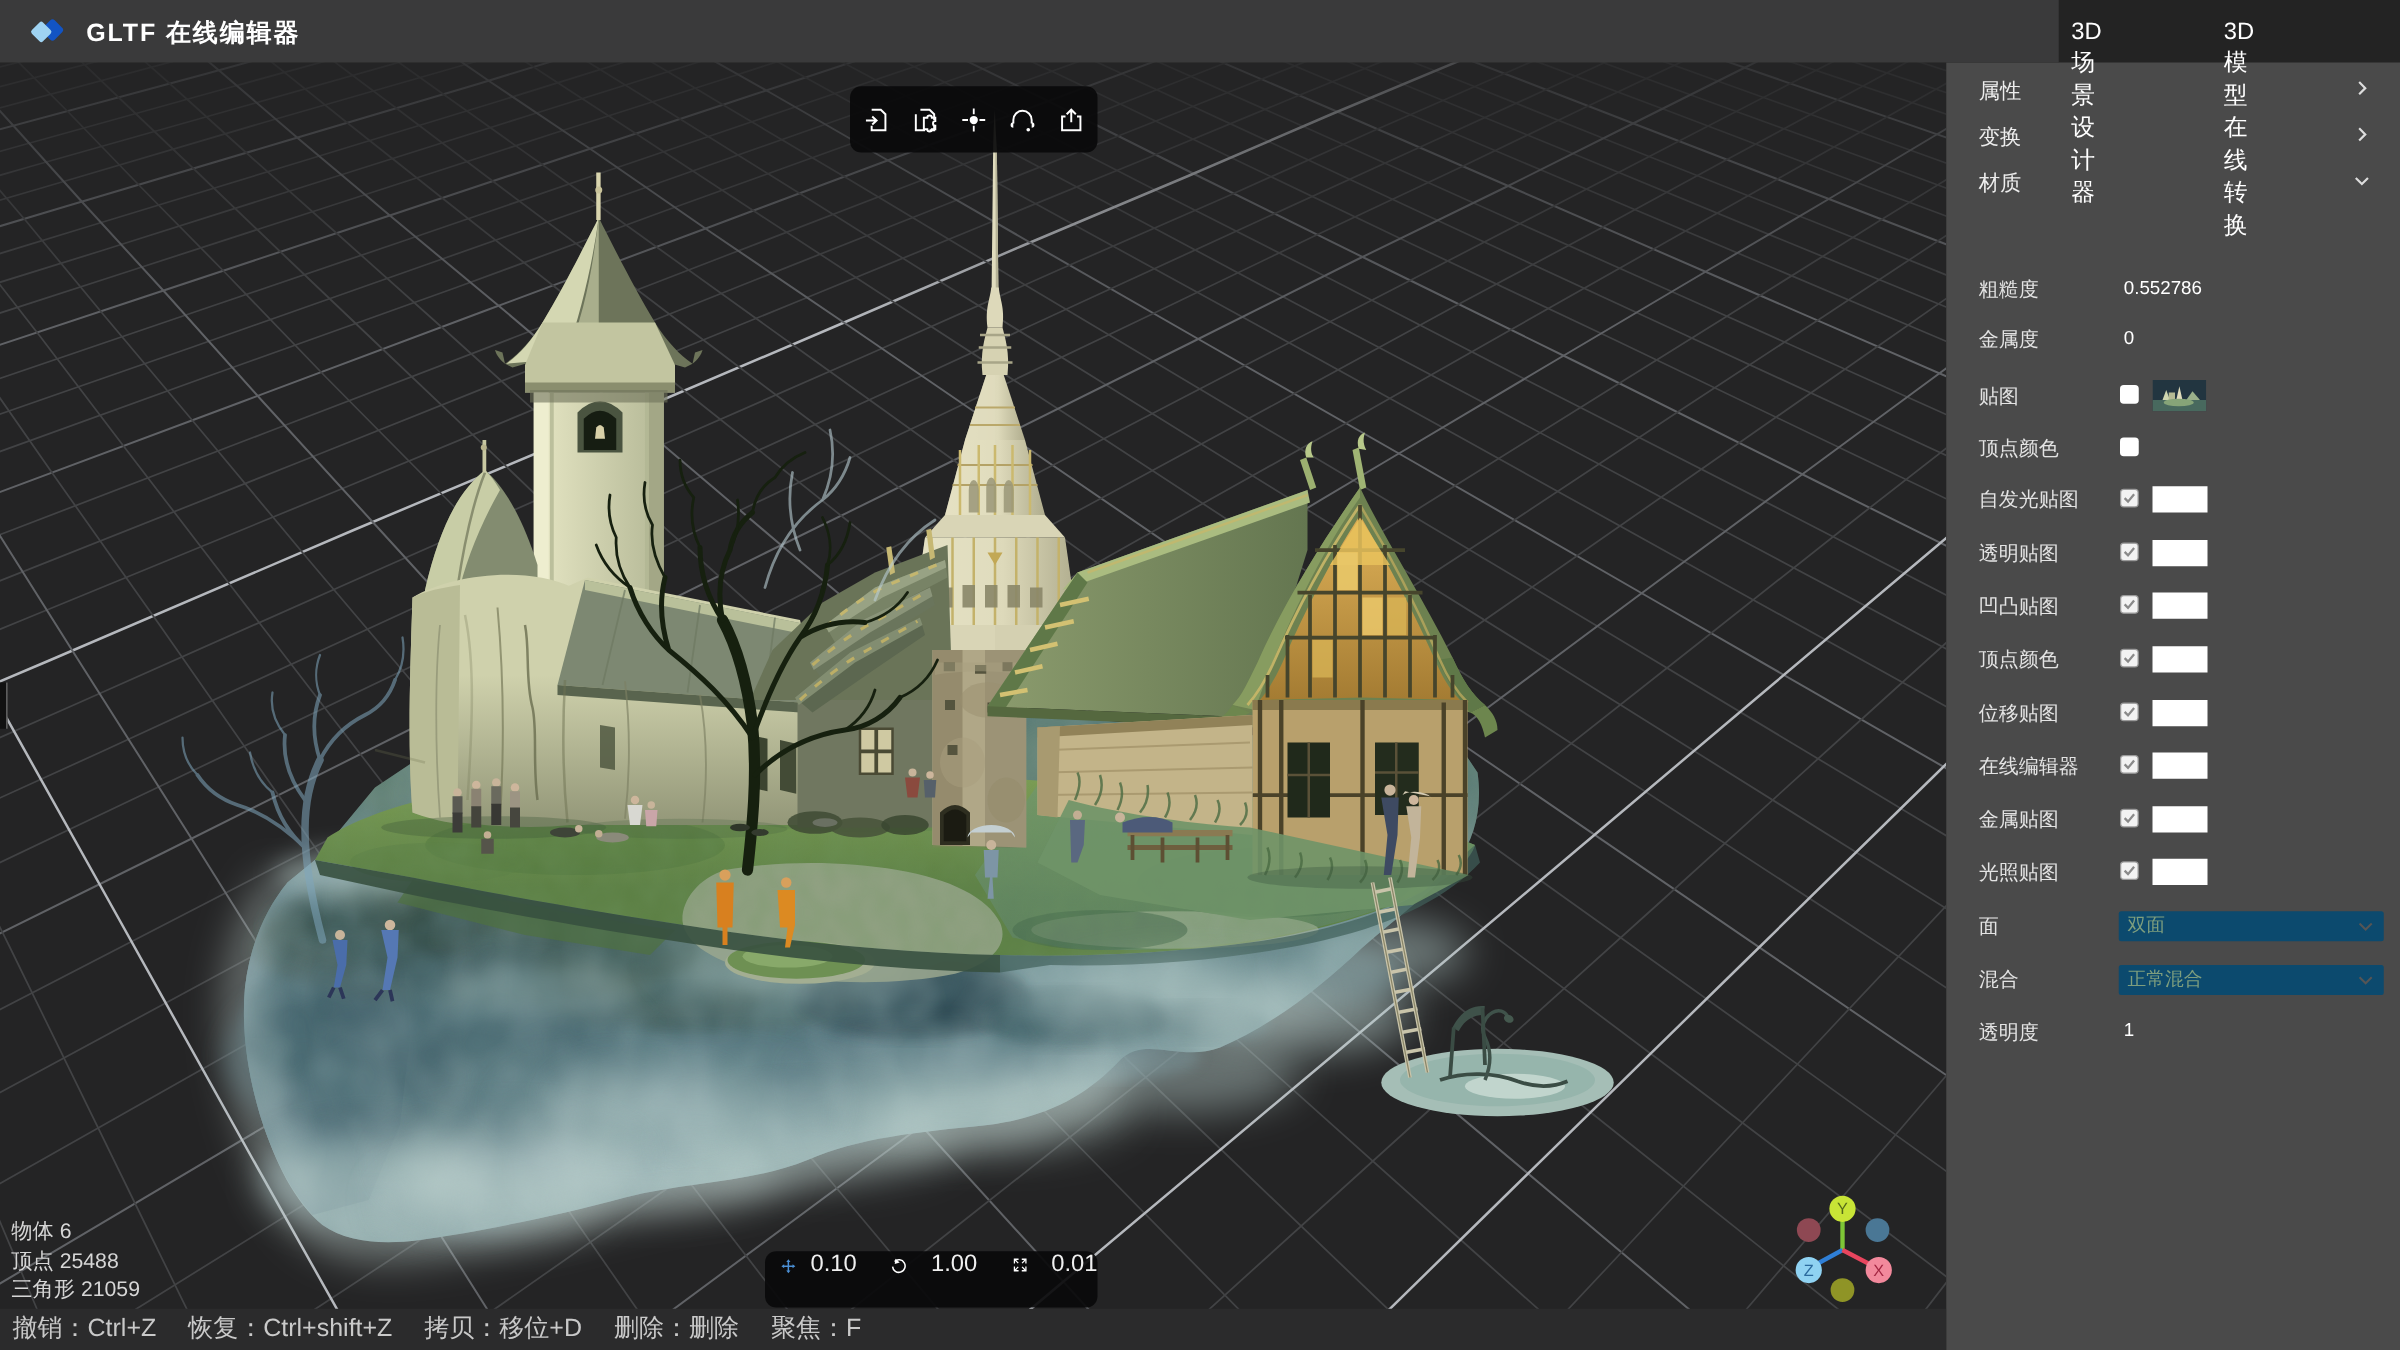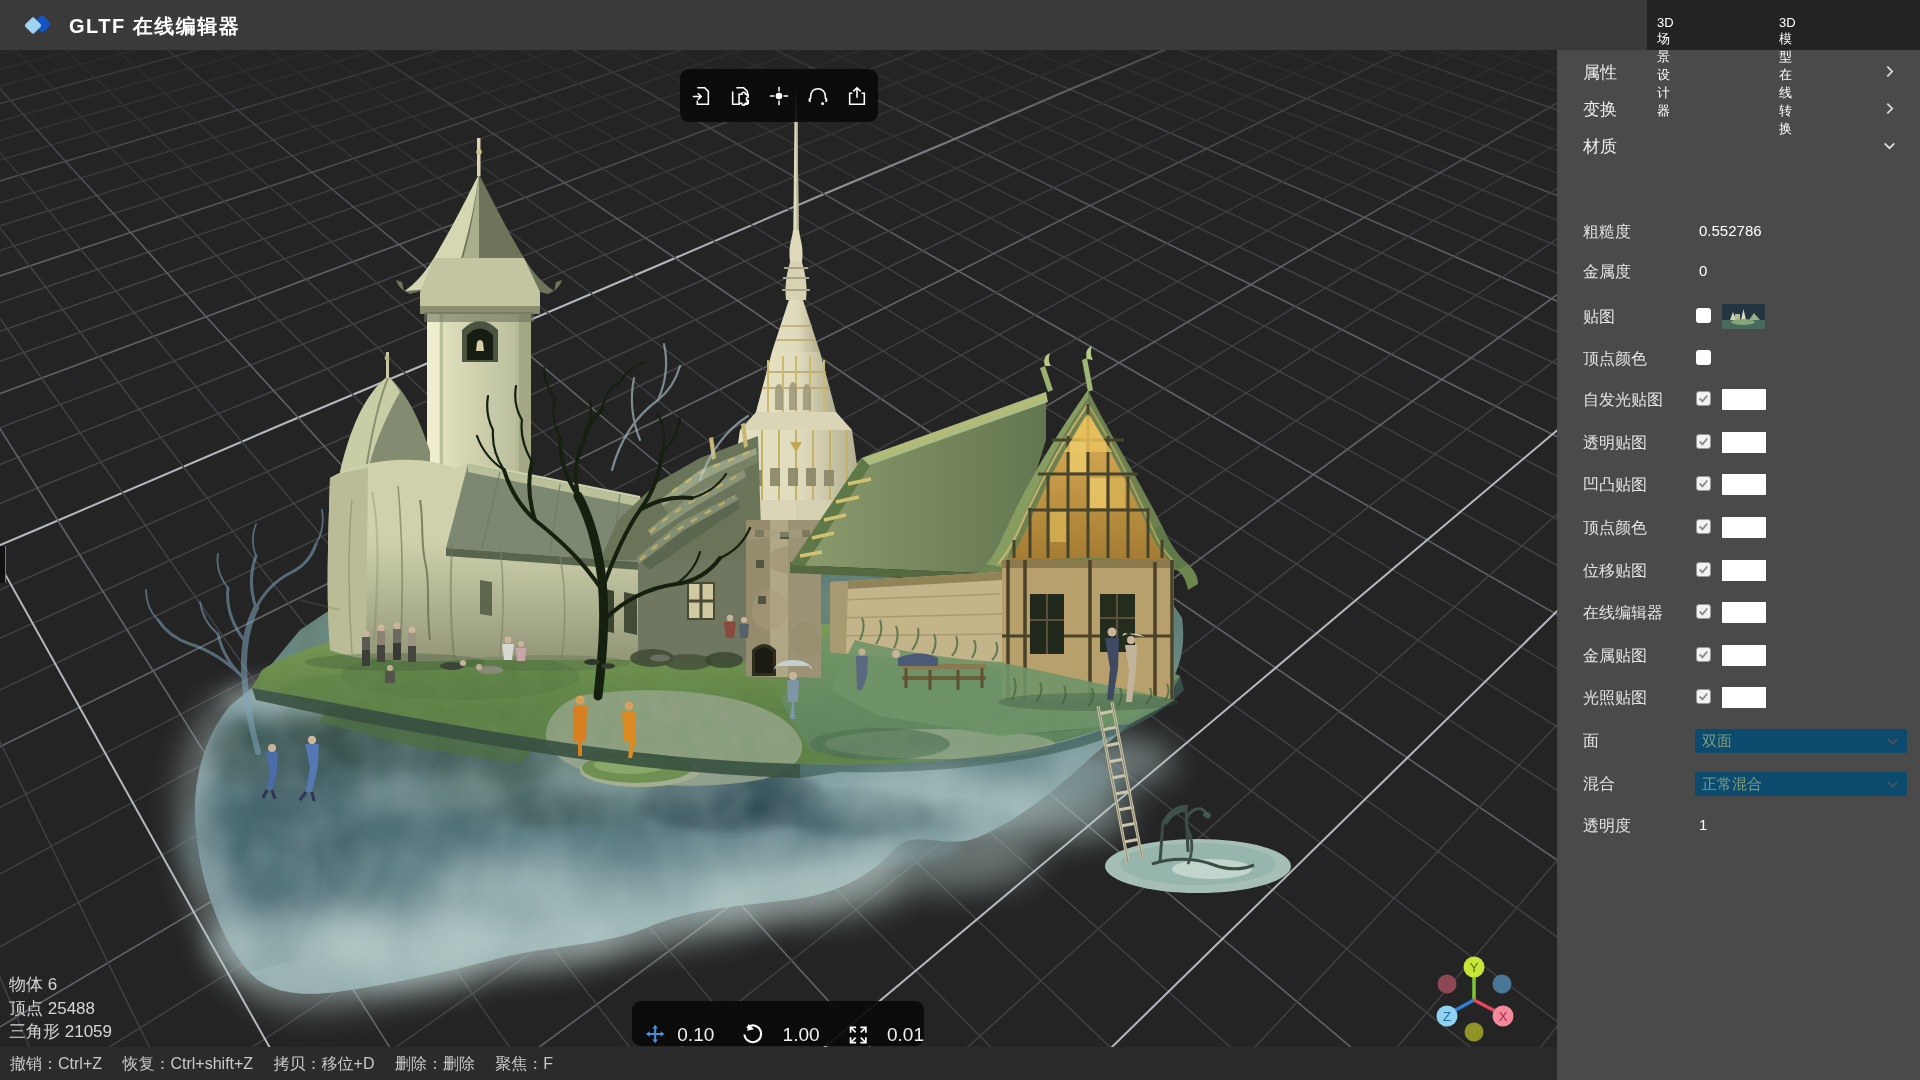--- a/index.html
+++ b/index.html
@@ -1,28 +1,28 @@
 <!DOCTYPE html>
 <html><head><meta charset="utf-8"><style>
 *{margin:0;padding:0;box-sizing:border-box}
 html,body{width:1920px;height:1080px;overflow:hidden;background:#232323;
   font-family:"Liberation Sans",sans-serif;-webkit-font-smoothing:antialiased}
 #top{position:absolute;left:0;top:0;width:1647px;height:50px;background:#3a3a3b;z-index:30}
 #logo{position:absolute;left:25px;top:9px;width:32px;height:32px}
 #title{position:absolute;left:69px;top:13px;font-size:20px;font-weight:bold;color:#fff;letter-spacing:1.5px}
-.toplink{position:absolute;top:15px;font-size:13px;color:#fff}
+.toplink{position:absolute;top:15px;font-size:19px;color:#fff}
 #vp{position:absolute;left:0;top:50px;width:1557px;height:1030px;background:#242425;overflow:hidden}
 #scene{position:absolute;left:0;top:0}
 .tbar{position:absolute;background:#0c0c0d;border-radius:9px;z-index:20}
 #tb1{left:680px;top:19px;width:198px;height:53px;display:flex;align-items:center;justify-content:center;gap:17px;background:rgba(10,10,11,.93)}
-#tb2{left:632px;top:951px;width:292px;height:45px;display:flex;align-items:flex-end;background:rgba(10,10,11,.93)}
+#tb2{left:612px;top:951px;width:266px;height:45px;display:flex;align-items:flex-start;background:rgba(10,10,11,.93)}
 #tb2 .num{color:#f0f0f0;font-size:19px}
 #objinfo{position:absolute;left:9px;top:923px;color:#d6d6d6;font-size:17px;line-height:23.5px;z-index:15}
 #keybar{position:absolute;left:0;top:997px;width:1557px;height:33px;background:#2b2b2c;z-index:14;
-  color:#c9c9c9;font-size:16px;line-height:33px;white-space:pre}
+  color:#c9c9c9;font-size:20px;line-height:33px;white-space:pre}
 #lefttab{position:absolute;left:0px;top:496px;width:6px;height:37px;background:#111;border-right:1px solid #777;z-index:16}
 #panel{position:absolute;left:1557px;top:50px;width:363px;height:1030px;background:#4a4a4a;color:#e6e6e6}
 .prow{position:absolute;left:0;width:363px;height:20px}
 .plabel1{position:absolute;left:26px;font-size:17px;color:#ededed}
 .plabel2{position:absolute;left:26px;font-size:16px;color:#e3e3e3}
 .pval{position:absolute;left:142px;font-size:15px;color:#fff}
 .chev{position:absolute;right:24px}
 .cb{position:absolute;left:139px;width:15px;height:15px;background:#fff;border-radius:3px}
 .cb.checked{background:#f2f2f2;border:1px solid #999}
 .wsw{position:absolute;left:165px;width:44px;height:21px;background:#fff}

